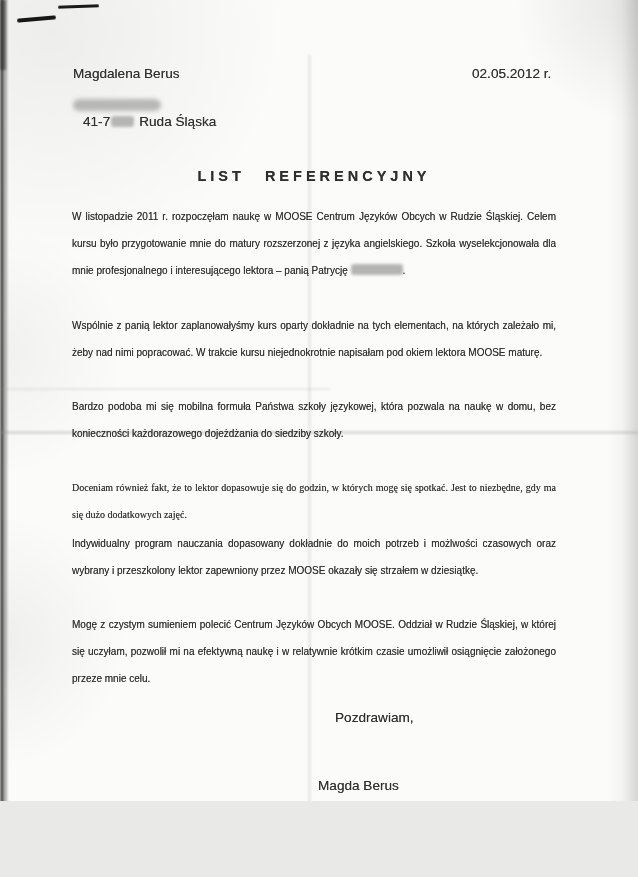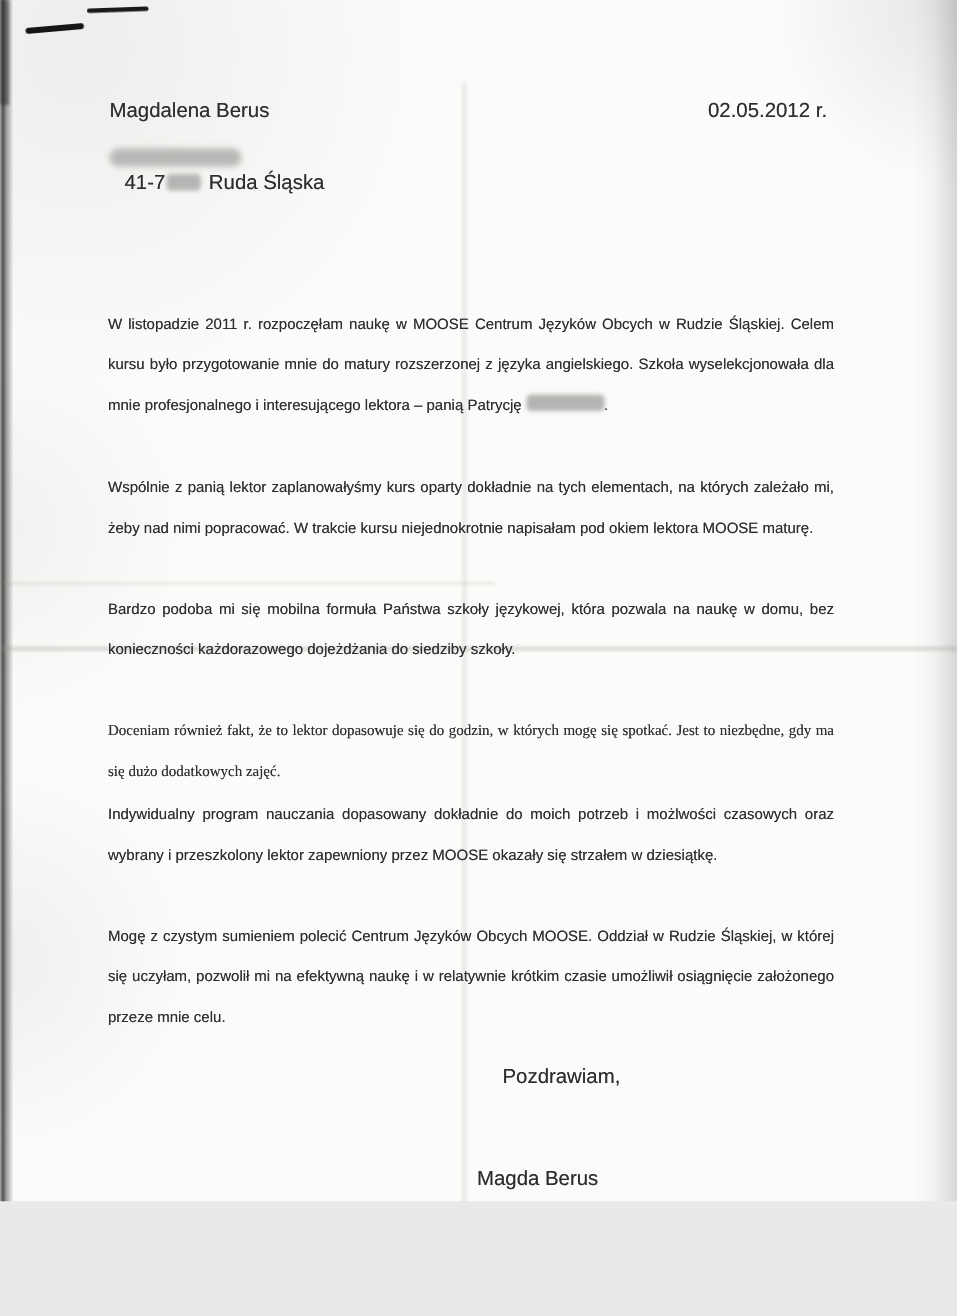--- a/index.html
+++ b/index.html
@@ -80,20 +80,21 @@
   <div class="artifact speck-bl1"></div>
   <div class="artifact speck-bl2"></div>
 
   <div class="txt sender">Magdalena Berus</div>
   <div class="txt date">02.05.2012 r.</div>
   <div class="addr-redact"></div>
   <div class="txt postal">
     <span>41-7</span><span class="redact-inline"></span><span>Ruda Śląska</span>
   </div>
 
+  <div class="txt title">LIST REFERENCYJNY</div>
 
   <div id="paragraphs">
       <p class="body-para p0"><span>W listopadzie 2011 r. rozpoczęłam naukę w MOOSE Centrum Języków Obcych w Rudzie Śląskiej. Celem kursu było przygotowanie mnie do matury rozszerzonej z języka angielskiego. Szkoła wyselekcjonowała dla mnie profesjonalnego i interesującego lektora – panią Patrycję </span><span class="redact-name"></span><span>.</span></p>
       <p class="body-para p1"><span>Wspólnie z panią lektor zaplanowałyśmy kurs oparty dokładnie na tych elementach, na których zależało mi, żeby nad nimi popracować. W trakcie kursu niejednokrotnie napisałam pod okiem lektora MOOSE maturę.</span></p>
       <p class="body-para p2"><span>Bardzo podoba mi się mobilna formuła Państwa szkoły językowej, która pozwala na naukę w domu, bez konieczności każdorazowego dojeżdżania do siedziby szkoły.</span></p>
       <p class="body-para p3"><span>Doceniam również fakt, że to lektor dopasowuje się do godzin, w których mogę się spotkać. Jest to niezbędne, gdy ma się dużo dodatkowych zajęć.</span></p>
       <p class="body-para p4"><span>Indywidualny program nauczania dopasowany dokładnie do moich potrzeb i możlwości czasowych oraz wybrany i przeszkolony lektor zapewniony przez MOOSE okazały się strzałem w dziesiątkę.</span></p>
       <p class="body-para p5"><span>Mogę z czystym sumieniem polecić Centrum Języków Obcych MOOSE. Oddział w Rudzie Śląskiej, w której się uczyłam, pozwolił mi na efektywną naukę i w relatywnie krótkim czasie umożliwił osiągnięcie założonego przeze mnie celu.</span></p>
     </div>
 

